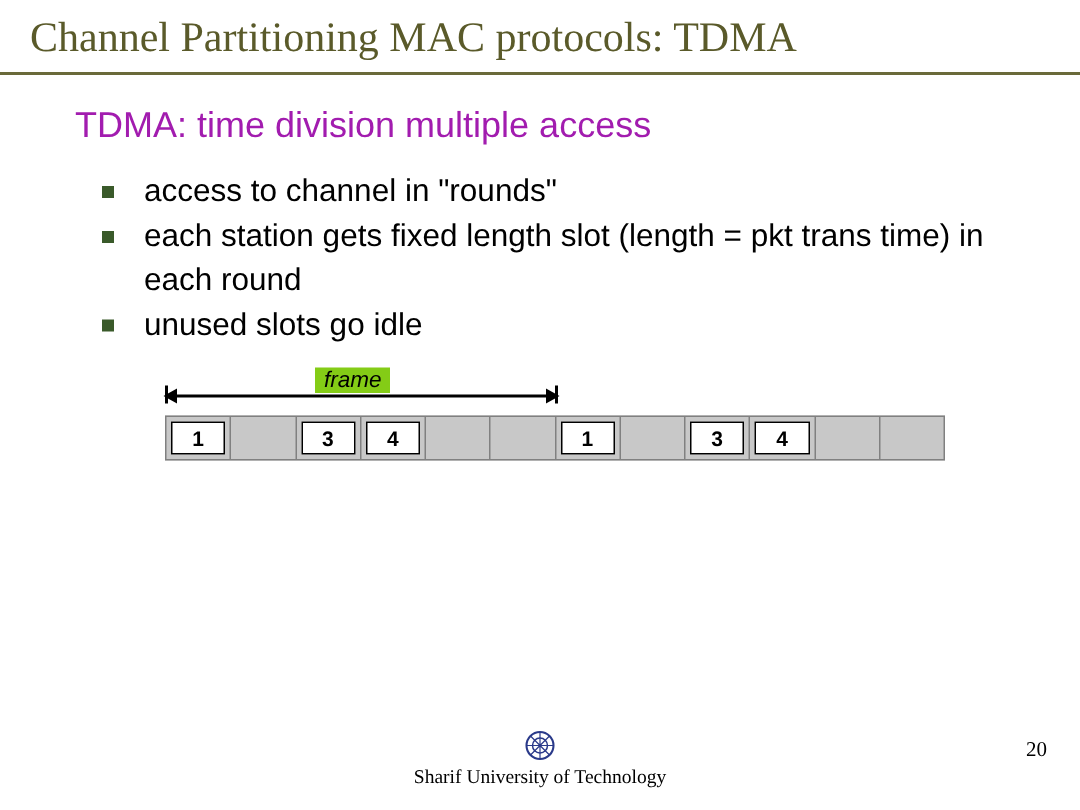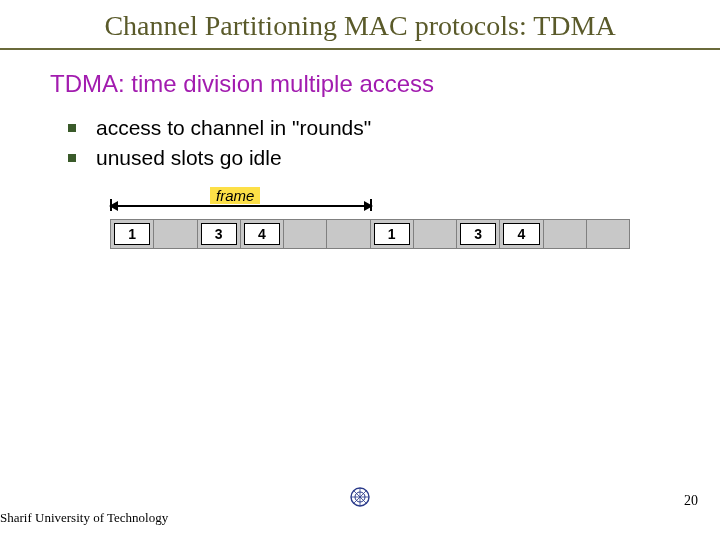--- a/index.html
+++ b/index.html
@@ -13,21 +13,20 @@
   }
   .title-area {
     padding: 10px 20px 6px 20px;
     border-bottom: 2px solid #6a6a3a;
   }
   .title {
     font-size: 28px;
     color: #5a5a2a;
     font-weight: normal;
     font-family: Georgia, serif;
-    text-align: center;
   }
   .content {
     padding: 20px 40px 0 50px;
     font-family: Arial, Helvetica, sans-serif;
   }
   .subtitle {
     font-size: 24px;
     color: #a21caf;
     font-weight: normal;
     margin-bottom: 16px;
@@ -76,21 +75,21 @@
     width: 0; height: 0;
     border-top: 5px solid transparent;
     border-bottom: 5px solid transparent;
   }
   .frame-arrow::before { left: -1px; border-right: 9px solid #000; }
   .frame-arrow::after  { right: -1px; border-left: 9px solid #000; }
   .frame-text {
     position: absolute;
     left: 100px;
     top: -4px;
-    background: #fde047;
+    background: #84cc16;
     padding: 0 6px;
     font-size: 15px;
     font-style: italic;
     font-family: Arial, sans-serif;
   }
   .frame-tick-l, .frame-tick-r {
     position: absolute;
     width: 2px;
     height: 12px;
     background: #000;
@@ -120,21 +119,21 @@
     justify-content: center;
     font-size: 14px;
     font-weight: bold;
     font-family: Arial, sans-serif;
   }
   .footer {
     position: absolute;
     bottom: 14px;
     left: 0;
     width: 100%;
-    text-align: left;
+    text-align: center;
     font-family: Georgia, serif;
     font-size: 13px;
     color: #000;
   }
   .footer-logo {
     display: block;
     margin: 0 auto 2px auto;
   }
   .page-num {
     position: absolute;
@@ -149,20 +148,21 @@
 <body>
 
 <div class="title-area">
   <h1 class="title">Channel Partitioning MAC protocols: TDMA</h1>
 </div>
 
 <div class="content">
   <h2 class="subtitle">TDMA: time division multiple access</h2>
   <ul class="bullets">
     <li>access to channel in "rounds"</li>
+    <li>each station gets fixed length slot (length = pkt trans time) in each round</li>
     <li>unused slots go idle</li>
   </ul>
 
   <div class="diagram">
     <div class="frame-label-row">
       <div class="frame-tick-l"></div>
       <div class="frame-arrow"></div>
       <div class="frame-tick-r"></div>
       <div class="frame-text">frame</div>
     </div>

